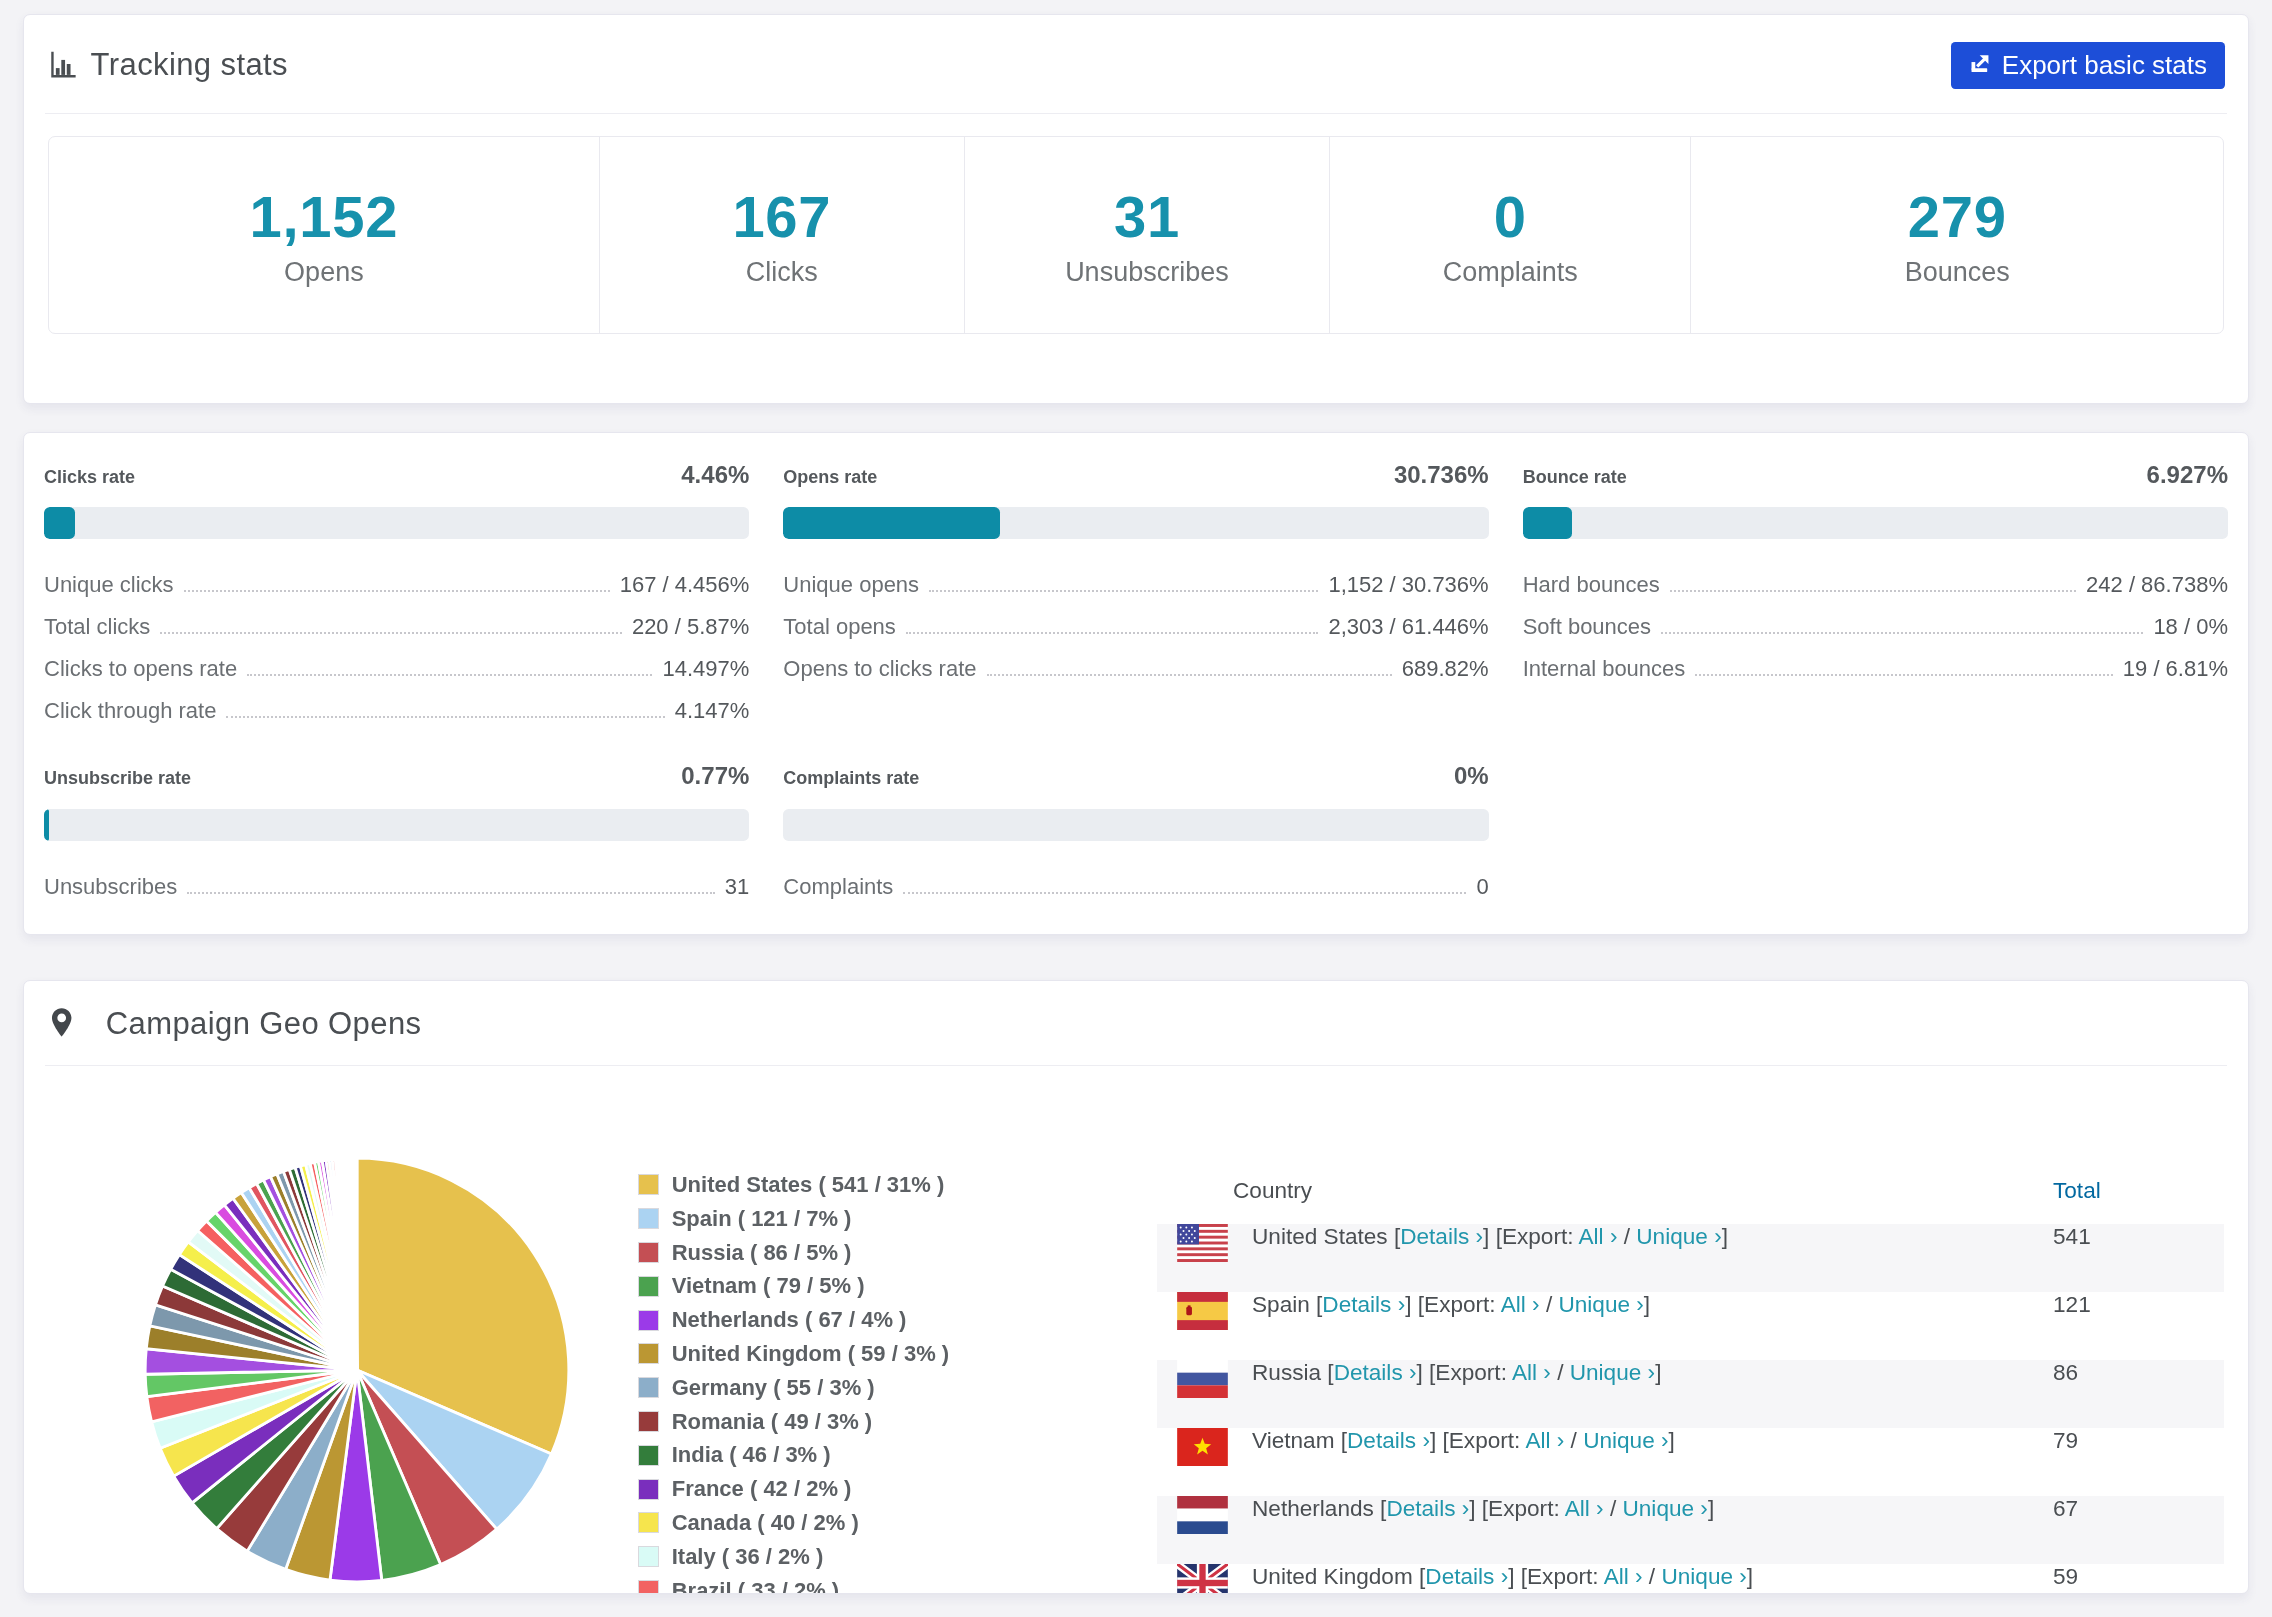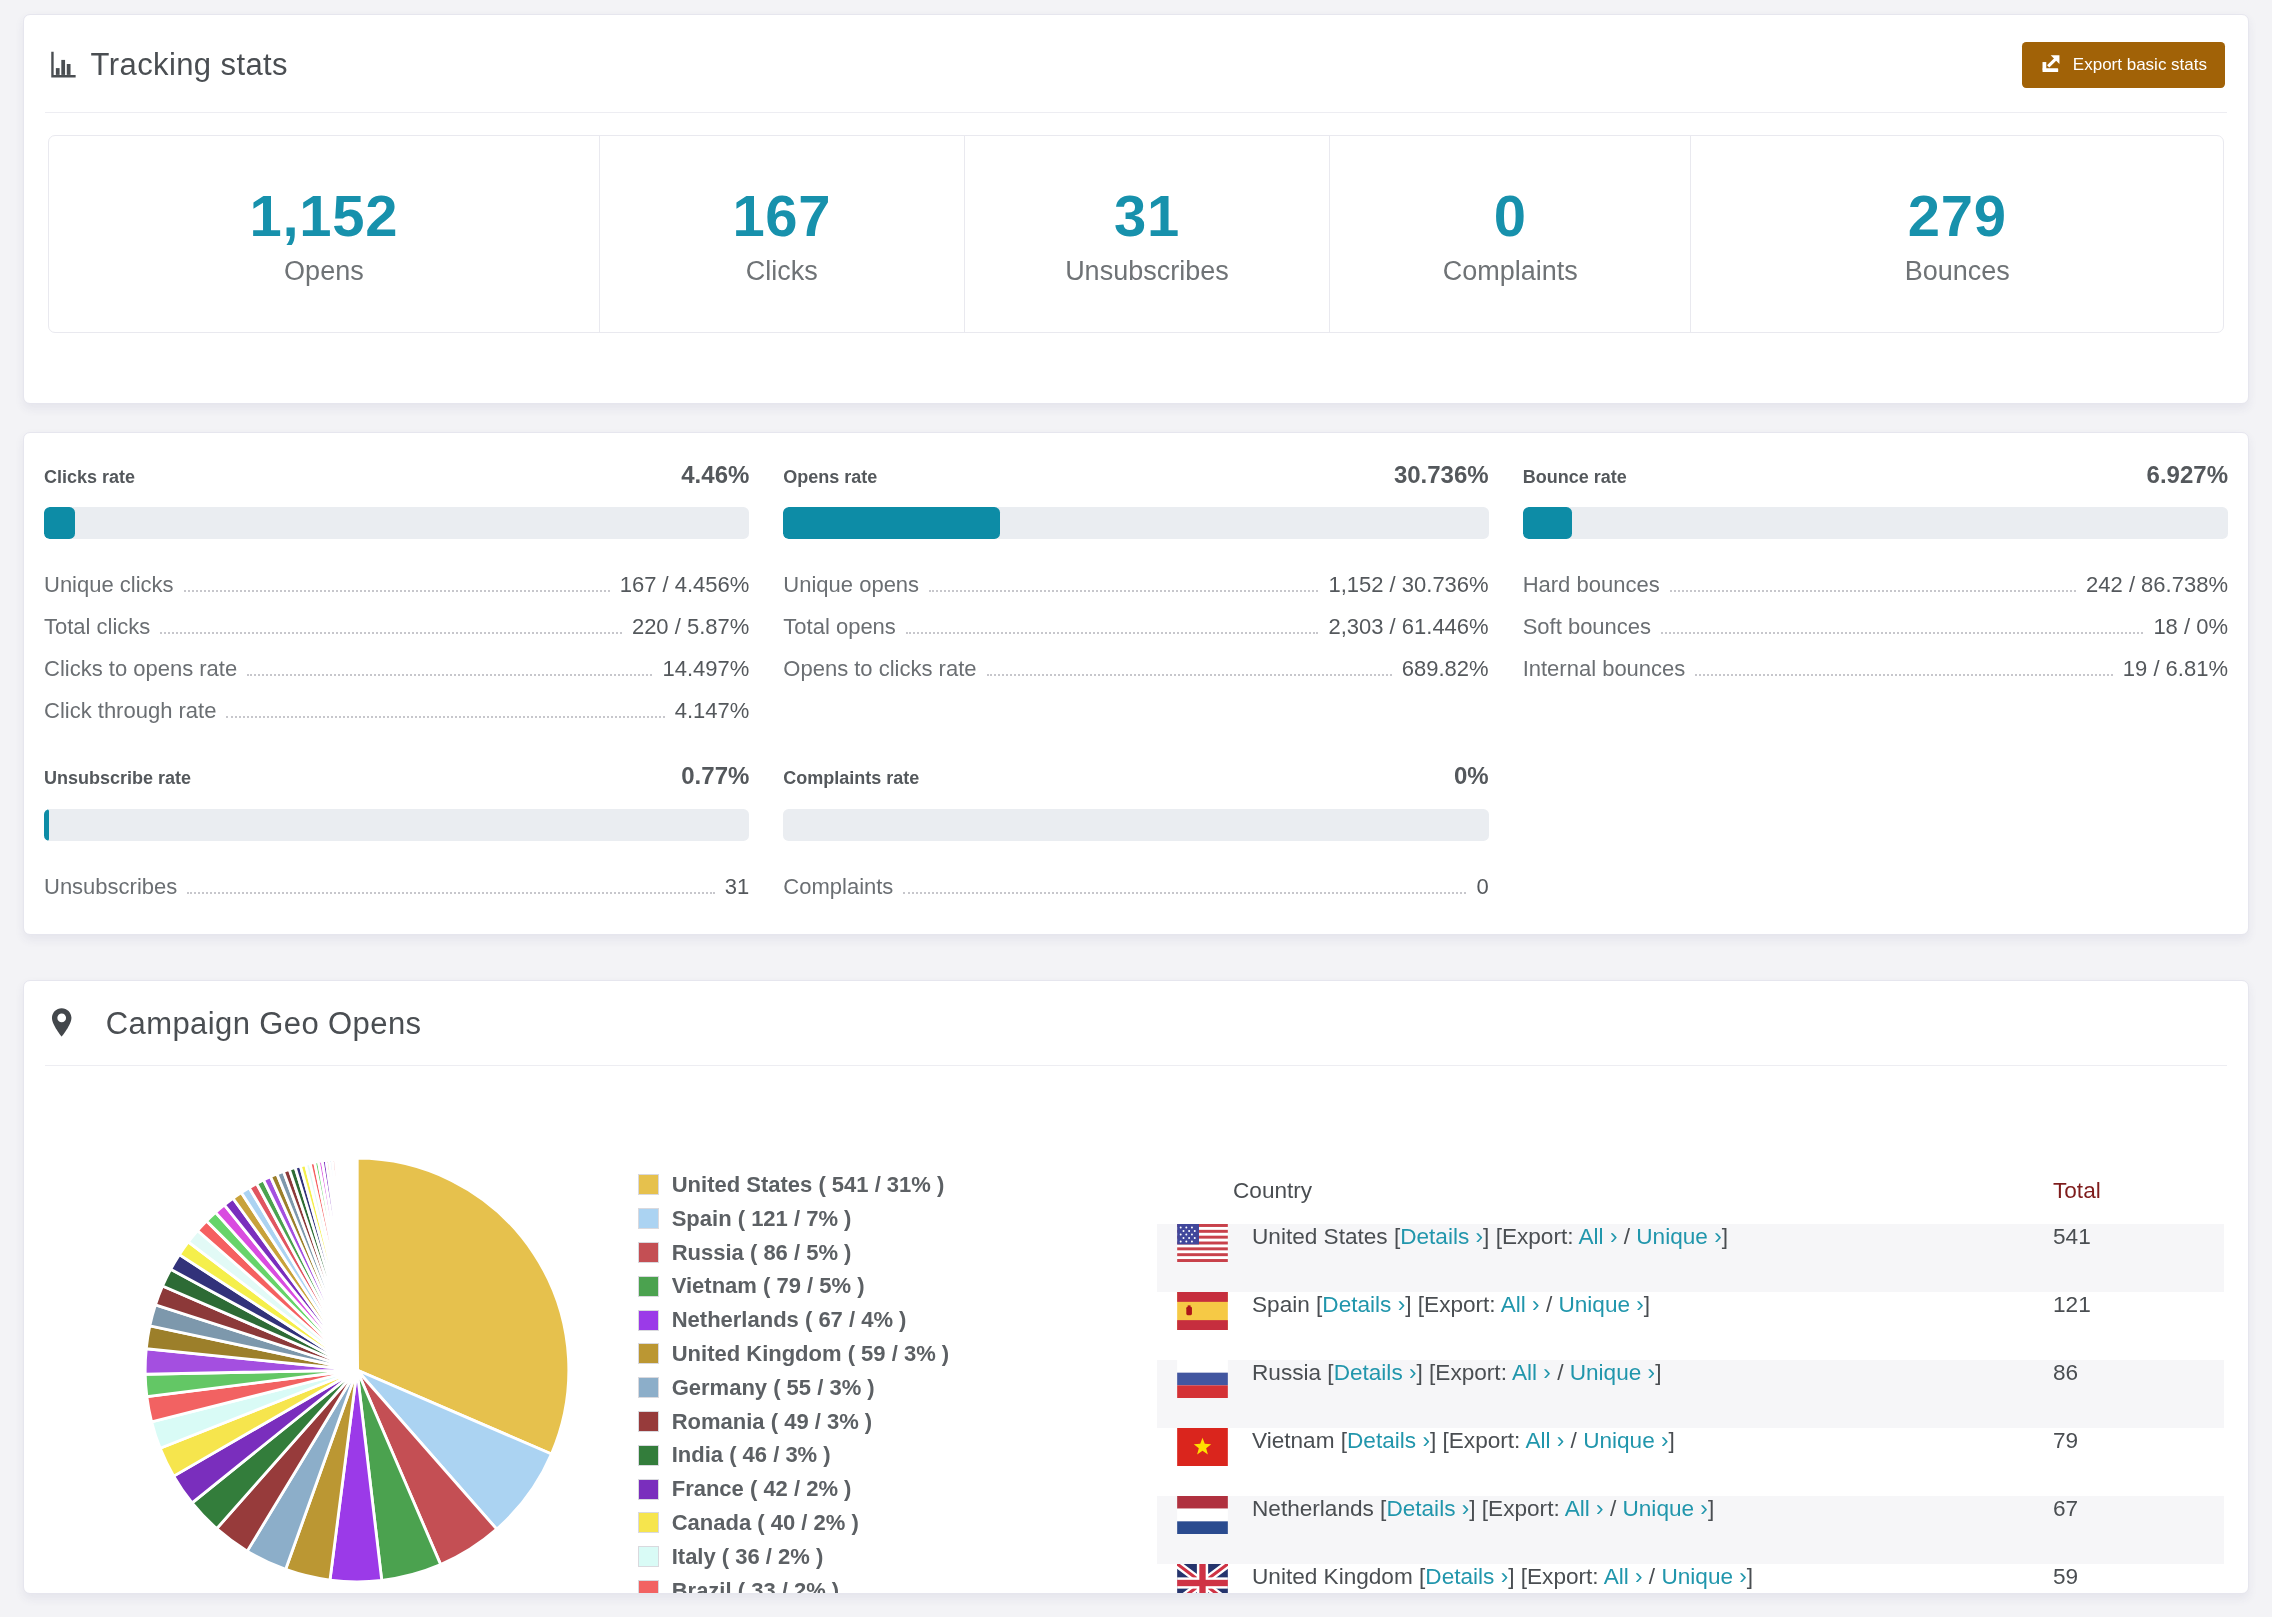--- a/index.html
+++ b/index.html
@@ -22,21 +22,21 @@
   .card-header{
     display:flex;align-items:center;justify-content:space-between;
     padding:27px 22.6px 24px 22.6px;
     gap:46px;
   }
   .card-header-left{display:flex;align-items:center;gap:14px;}
   .card-title{font-size:31px;font-weight:400;color:#4a4e52;letter-spacing:0.4px;}
   .hdr-divider{border-bottom:1.4px solid #ededf2;margin:0 21px;}
   .btn-export{
     display:flex;align-items:center;gap:10px;border:none;cursor:pointer;
-    background:#a16207;color:#ffffff;font-size:17px;font-family:inherit;
+    background:#1d4ed8;color:#ffffff;font-size:26px;font-family:inherit;
     padding:10px 18.4px;border-radius:4.2px;line-height:1;
   }
   .stats-row{
     display:flex;margin:22.6px 24px 0 24px;height:196px;
     border:1.4px solid #e9e9ef;border-radius:7px;background:#fff;
   }
   .stat-cell{
     display:flex;flex-direction:column;align-items:center;justify-content:center;
     gap:7px;min-width:0;
   }
@@ -67,21 +67,21 @@
   .geo-body{position:relative;}
   #pie{position:absolute;left:100px;top:71px;}
   .legend{position:absolute;left:614px;top:106px;display:flex;flex-direction:column;gap:7.8px;}
   .legend-item{display:flex;align-items:center;gap:12.7px;}
   .legend-swatch{width:21px;height:21px;border:1.4px solid #d9d9de;box-sizing:border-box;flex:none;}
   .legend-label{font-size:22px;color:#5c6064;white-space:nowrap;font-weight:bold;}
 
   .geo-table{position:absolute;left:1133px;top:93px;width:1067px;}
   .thead{display:flex;align-items:center;height:65px;}
   .th-country{font-size:22.6px;color:#4a4e52;padding-left:76px;flex:1;}
-  .th-total{font-size:22.6px;color:#7f1d1d;width:171px;}
+  .th-total{font-size:22.6px;color:#0369a1;width:171px;}
   .trow{display:flex;align-items:flex-start;height:68px;}
   .trow:nth-child(odd){background:#f6f6f8;}
   .flag{width:51px;height:38px;margin-left:20px;flex:none;display:block;}
   .flag svg{display:block;width:51px;height:38px;}
   .rowtext{flex:1;margin-left:24px;font-size:22.6px;color:#4a4e52;white-space:nowrap;overflow:hidden;}
   .dim{color:#4a4e52;}
   .lnk{color:#2196ac;cursor:pointer;text-decoration:none;}
   .total-cell{width:171px;font-size:22.6px;color:#4a4e52;}
 </style>
 </head>

